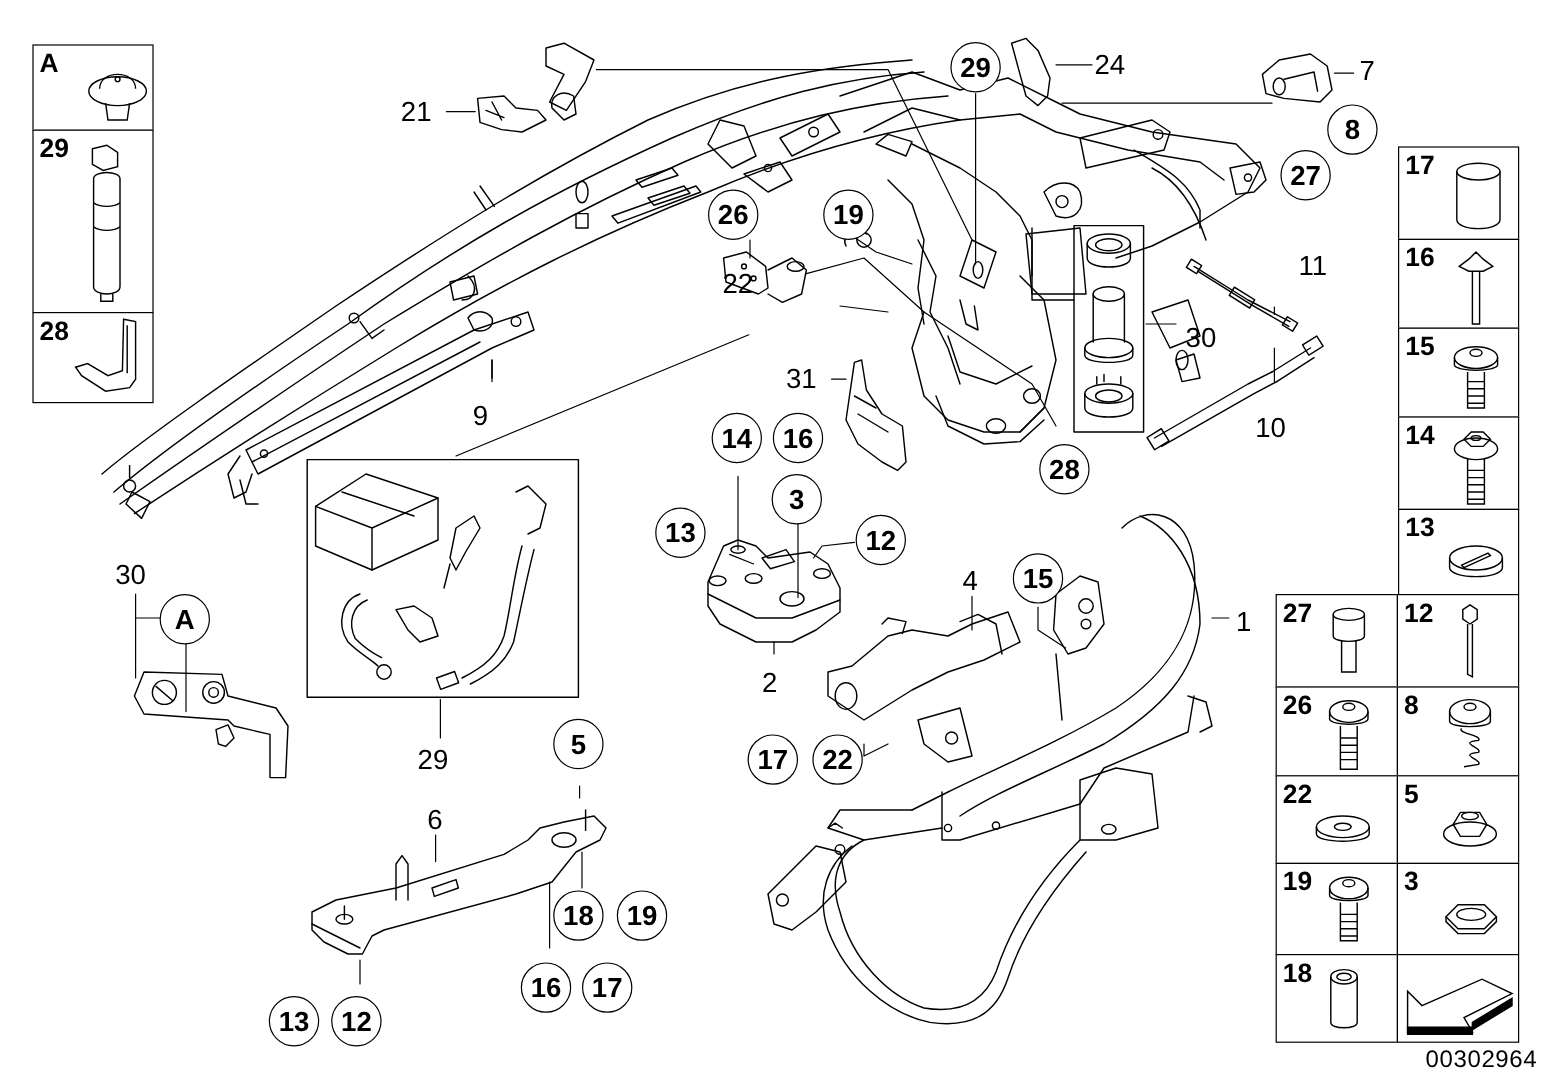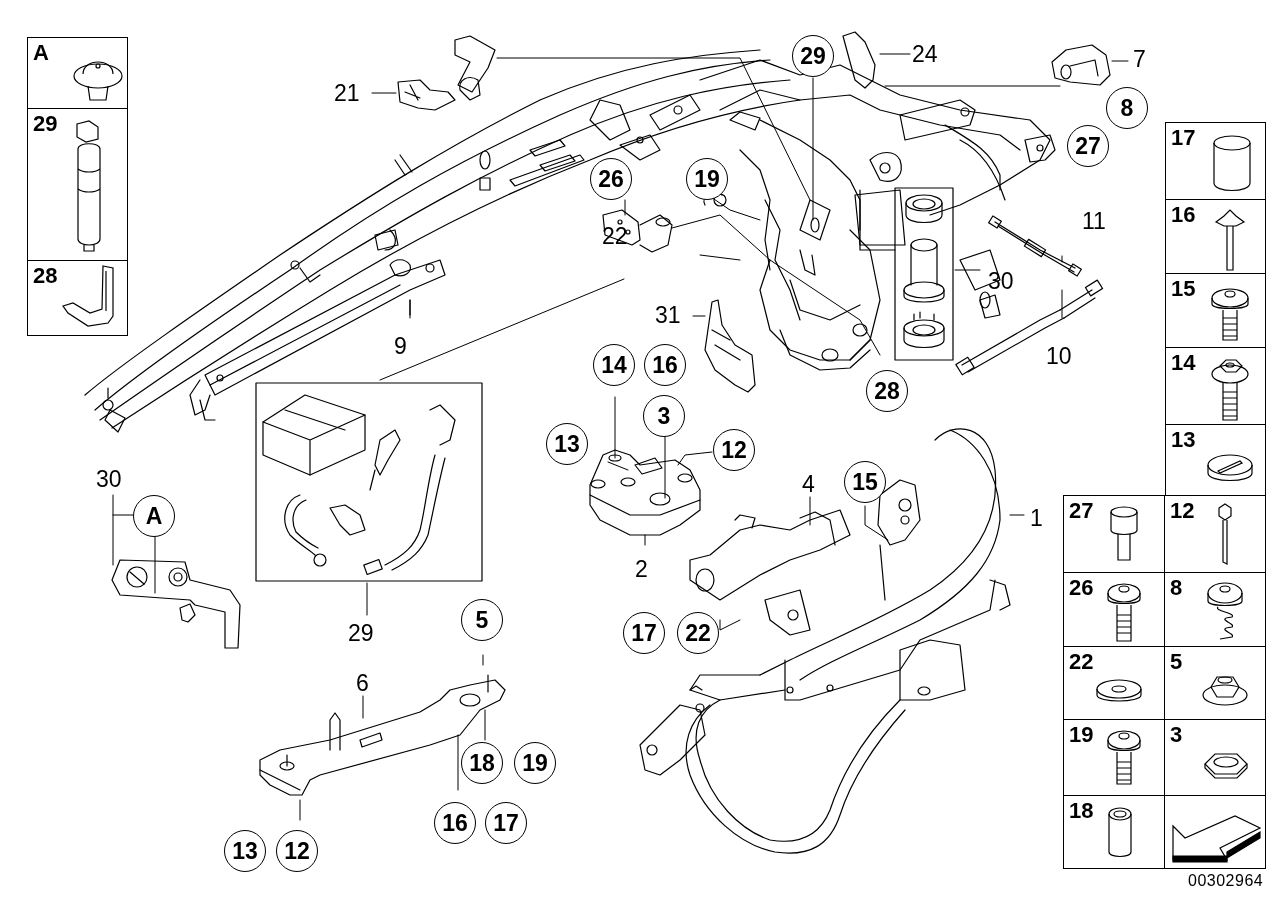--- a/index.html
+++ b/index.html
@@ -4,21 +4,21 @@
 <style>
   html, body { margin:0; padding:0; background:#ffffff; }
   body { width:1287px; height:910px; position:relative; overflow:hidden; font-family:"Liberation Sans", sans-serif; color:#000; }
   #stage { position:absolute; left:0; top:0; width:1287px; height:910px; }
   svg.art { position:absolute; left:0; top:0; }
   .label { position:absolute; font-family:"Liberation Sans", sans-serif; font-weight:normal; font-size:23px; line-height:1; color:#000; white-space:nowrap; }
   .circ { position:absolute; width:42px; height:42px; border:1.6px solid #000; border-radius:50%; background:#fff; box-sizing:border-box; display:flex; align-items:center; justify-content:center; font-family:"Liberation Sans", sans-serif; font-weight:bold; font-size:23px; }
   .cell { position:absolute; border:1.4px solid #000; box-sizing:border-box; background:#fff; }
   .cell .num { position:absolute; left:5px; top:4px; font-weight:bold; font-size:22px; line-height:1; }
   .cell svg { position:absolute; left:0; top:0; }
-  .docnum { position:absolute; left:1188px; top:872px; font-family:"Liberation Sans", sans-serif; font-size:16px; letter-spacing:0.5px; }
+  .docnum { position:absolute; left:1188px; top:872px; font-family:"Liberation Sans", sans-serif; font-size:20px; letter-spacing:0.5px; }
 </style>
 </head>
 <body>
 
 <div id="stage">
 
 <svg class="art" width="1287" height="910" viewBox="0 0 1287 910" fill="none" stroke="#000" stroke-width="1.2" stroke-linejoin="round" stroke-linecap="round">
 
   <g>
     <path d="M95 410 C130 380 200 330 290 270 C380 205 460 160 560 115 C640 80 700 65 770 60"></path>

